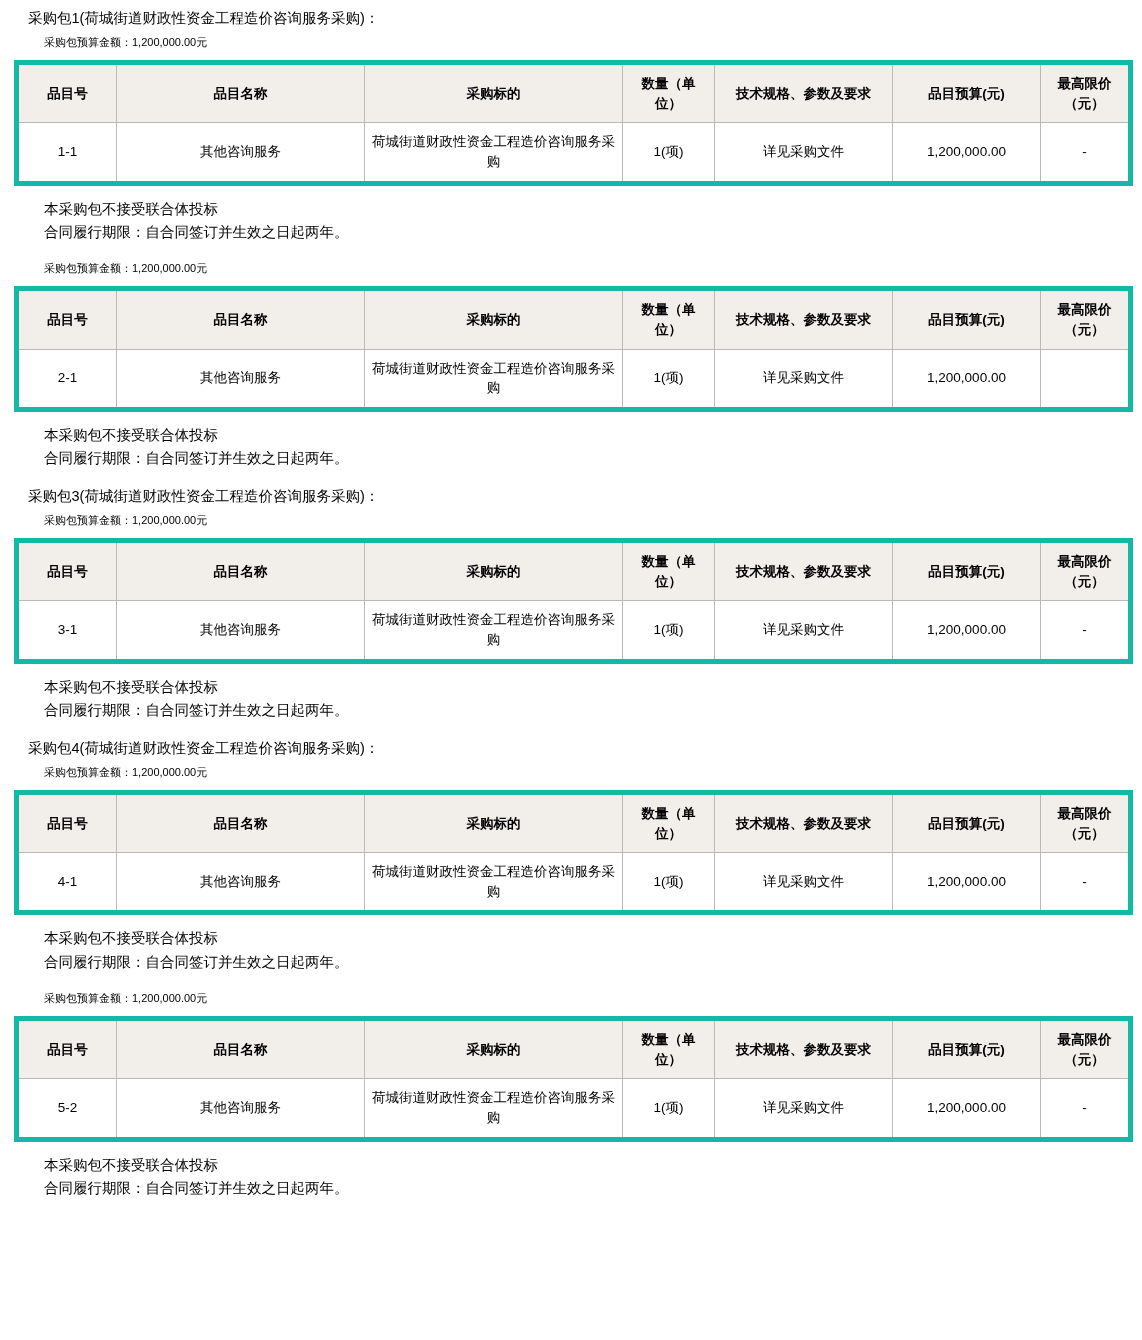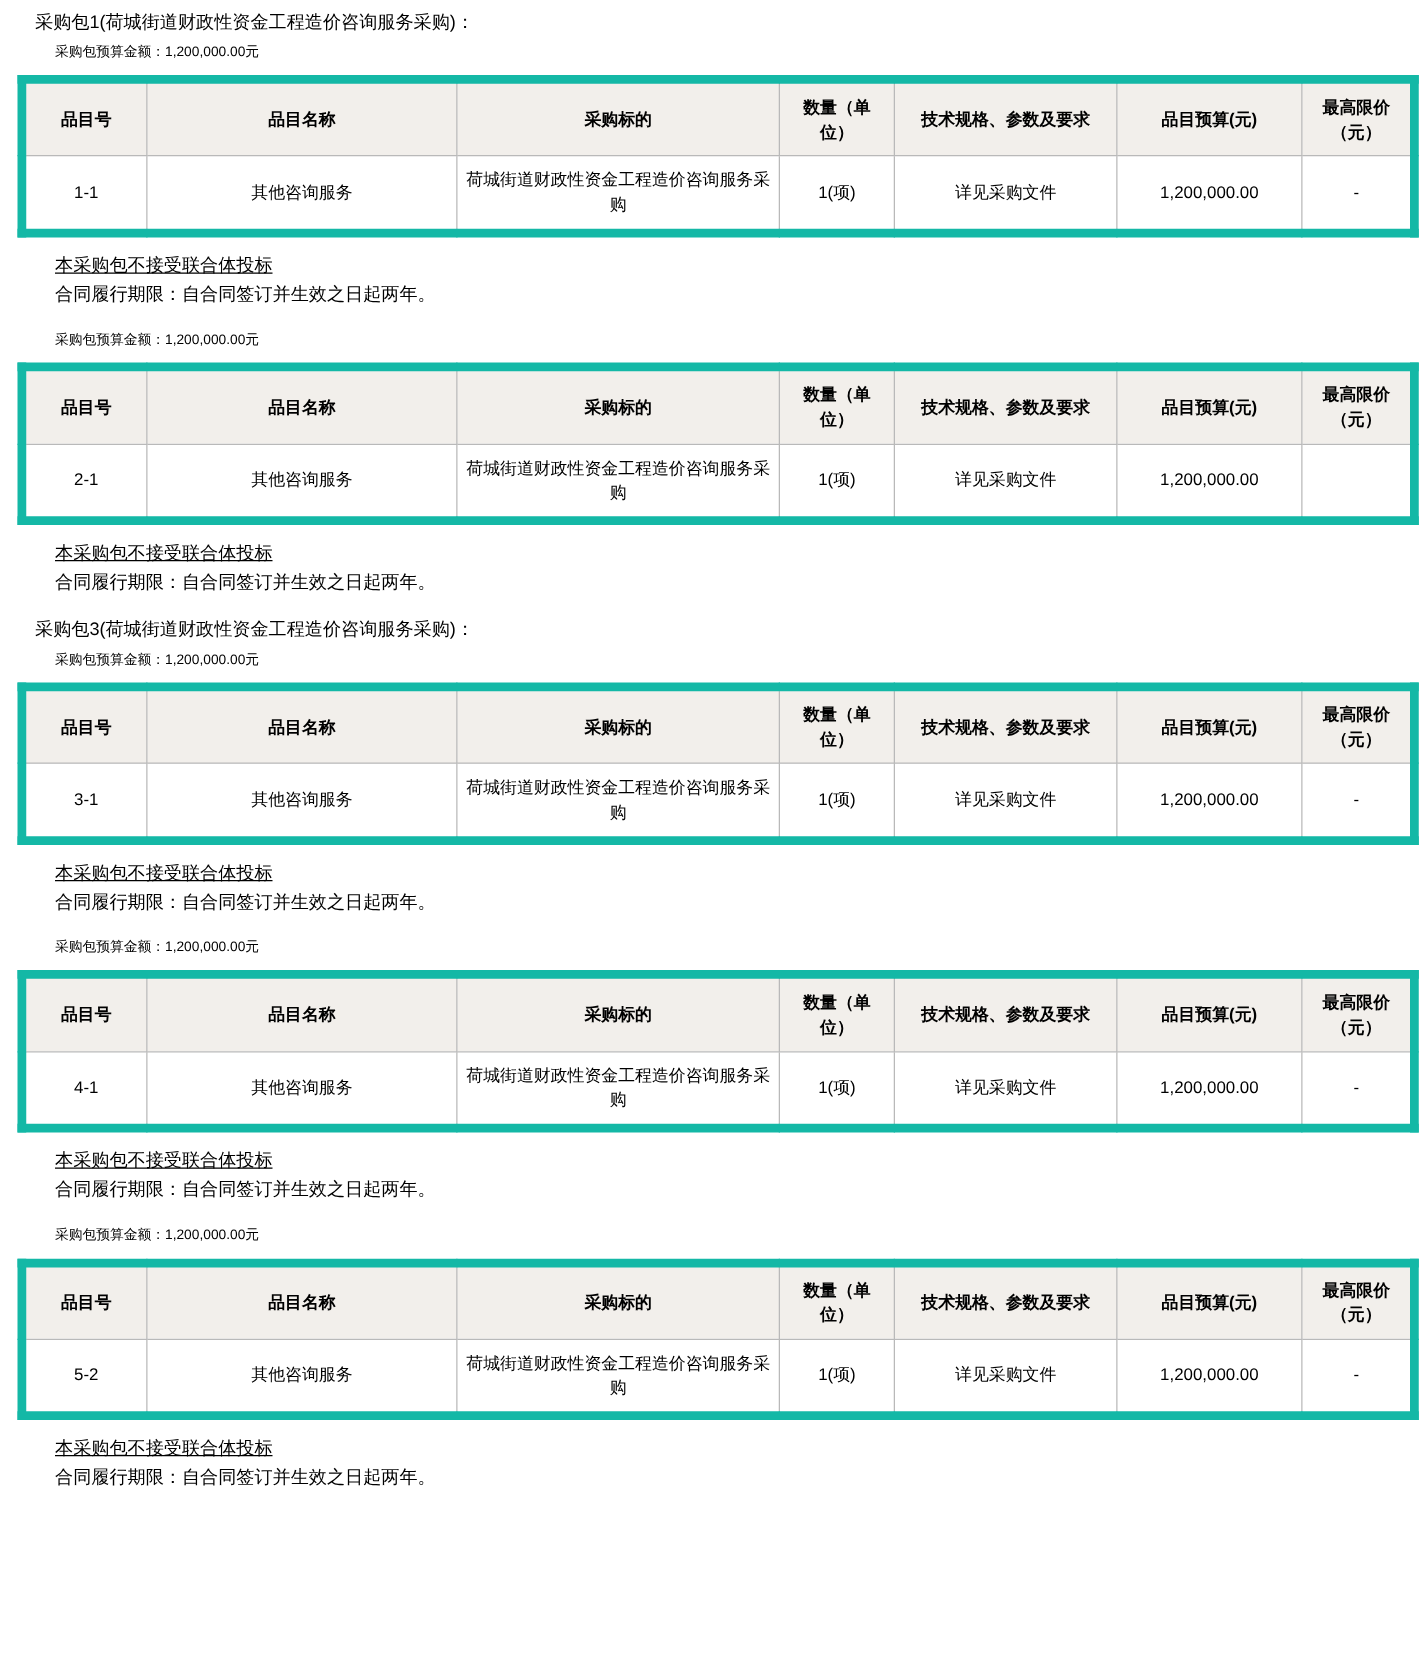--- a/index.html
+++ b/index.html
@@ -29,29 +29,29 @@
     line-height: 1.5;
     margin: 0 0 10px 0;
     padding-left: 30px;
   }
   .note {
     font-size: 14.5px;
     line-height: 1.6;
     margin: 0;
     padding-left: 30px;
   }
-  .note.first { margin-top: 12px; text-decoration: underline; }
+  .note.first { margin-top: 12px; }
   .note.last { margin-bottom: 16px; }
 
   table.items {
     border-collapse: collapse;
     width: 1114px;
     table-layout: fixed;
     margin: 0 0 0 0;
-    border: 7px solid #14b8a6;
+    border: 5px solid #14b8a6;
   }
   table.items th, table.items td {
     border: 1px solid #b9b9b9;
     font-size: 13.5px;
     line-height: 1.45;
     padding: 9px 6px;
     vertical-align: middle;
   }
   table.items th {
     background: #f2efeb;
@@ -184,20 +184,21 @@
         <td>1(项)</td>
         <td>详见采购文件</td>
         <td class="num-right">1,200,000.00</td>
         <td class="dash">-</td>
       </tr>
     </tbody>
   </table>
   <p class="note first">本采购包不接受联合体投标</p>
   <p class="note last">合同履行期限：自合同签订并生效之日起两年。</p>
 
+  <p class="pkg-title">采购包4(荷城街道财政性资金工程造价咨询服务采购)：</p>
   <p class="pkg-budget">采购包预算金额：1,200,000.00元</p>
   <table class="items">
     <colgroup>
         <col class="c1">
         <col class="c2">
         <col class="c3">
         <col class="c4">
         <col class="c5">
         <col class="c6">
         <col class="c7">

